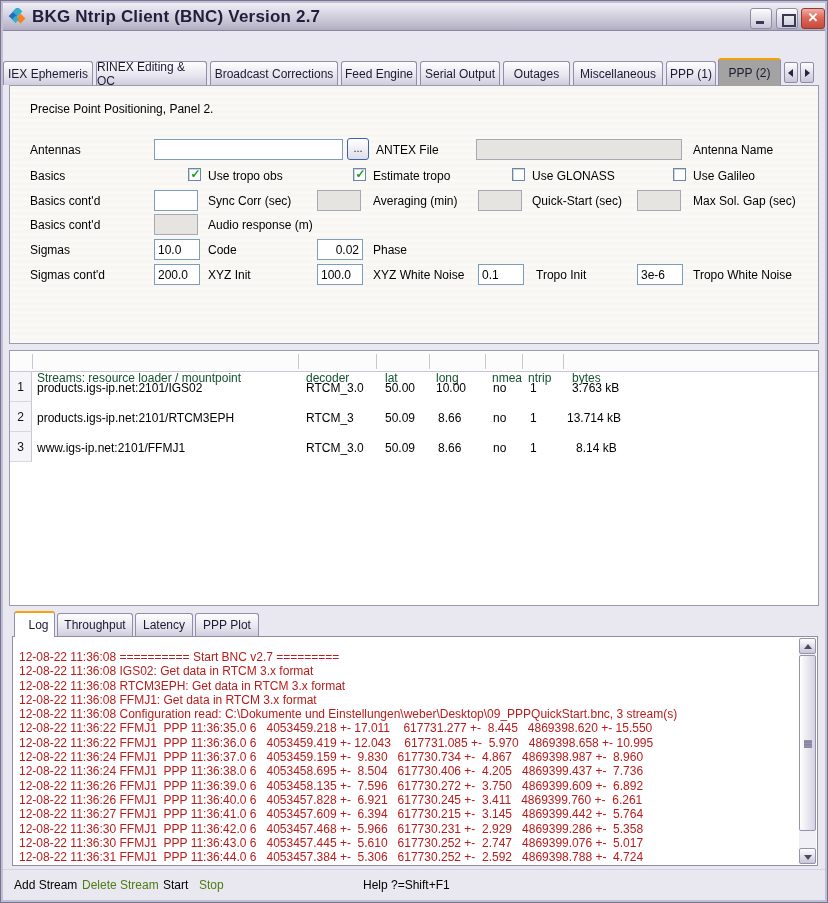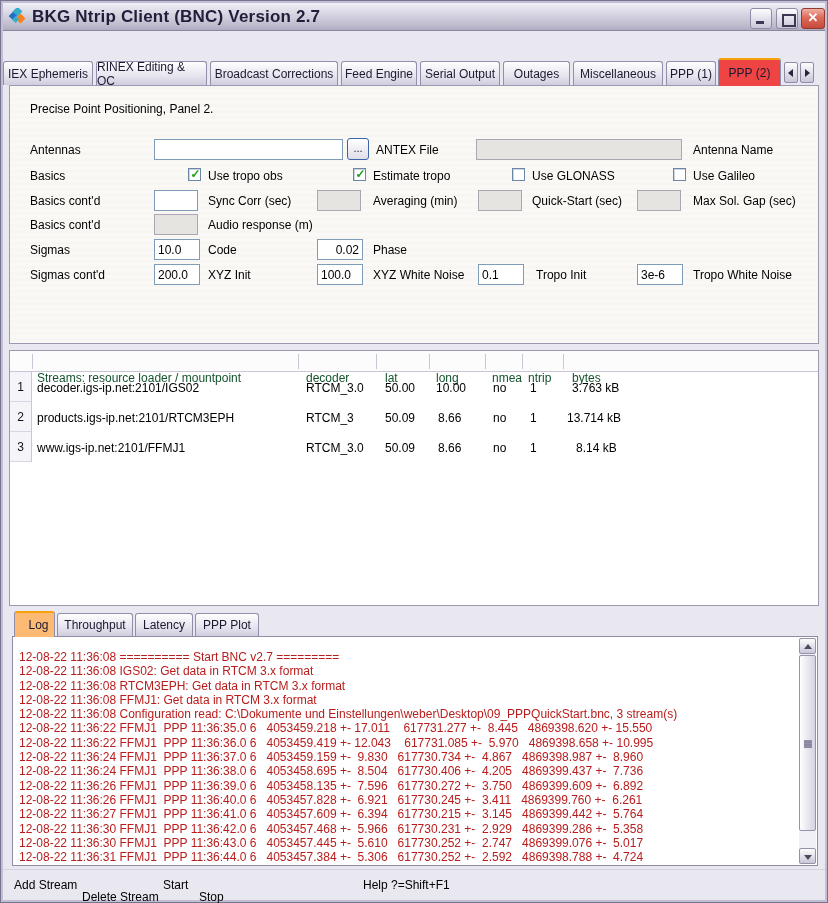--- a/index.html
+++ b/index.html
@@ -25,21 +25,21 @@
 
   
   .menubar { position:absolute; left:3px; top:31px; right:3px; height:24px; background:#F2F1F7;
     border-bottom:1px solid #DBD9E5; display:flex; align-items:center; }
   .menu-item { font-size:12px; color:#A3A1AE; padding:0 10px; }
 
   
   .tab { position:absolute; top:61px; height:24px; border:1px solid #908EA8; border-bottom:none;
     border-radius:3px 3px 0 0; background:linear-gradient(#FEFEFE,#E6E4EE 60%,#CFCDDD);
     font-size:12px; color:#1C1A30; display:flex; align-items:center; justify-content:center; overflow:hidden; }
-  .tab.selected { top:58px; height:28px; background:#ef4444; border-top:2px solid #F7A10A; z-index:5; }
+  .tab.selected { top:58px; height:28px; background:#a3a3a3; border-top:2px solid #F7A10A; z-index:5; }
   .tabscroll { position:absolute; top:62px; width:14px; height:21px; border:1px solid #8E8CA5; border-radius:2px;
     background:linear-gradient(#FDFDFE,#C9C7D8); }
   .arr { position:absolute; top:6px; width:0; height:0; border-top:4px solid transparent; border-bottom:4px solid transparent; }
   .arr-left  { left:3px; border-right:5px solid #26243F; }
   .arr-right { left:4px; border-left:5px solid #26243F; }
 
   
   .panel { position:absolute; left:9px; top:85px; width:810px; height:259px;
     border:1px solid #9C9AB0; background:repeating-linear-gradient(180deg,#F7F6F2 0 3px,#FAF9F6 3px 6px); z-index:1; }
   .lbl { position:absolute; font-size:12px; color:#000; white-space:nowrap; }
@@ -60,21 +60,21 @@
   .vsep { position:absolute; top:3px; width:1px; height:15px; background:#C9C7D3; }
   .numcell { position:absolute; left:0; width:22px; height:30px; background:#F5F4F8; border-right:1px solid #C9C7D3;
     border-bottom:1px solid #D8D6E2; font-size:12px; color:#111; text-align:center; line-height:30px; }
   .srow { position:absolute; left:0; width:100%; height:30px; }
   .cell { position:absolute; top:9px; font-size:12px; color:#000; white-space:nowrap; }
 
   
   .logtab { position:absolute; top:613px; height:23px; border:1px solid #908EA8; border-bottom:none;
     border-radius:3px 3px 0 0; background:linear-gradient(#FEFEFE,#E6E4EE 60%,#CFCDDD);
     font-size:12px; color:#1C1A30; display:flex; align-items:center; justify-content:center; }
-  .logtab.selected { top:611px; height:26px; background:#fdba74; border-top:2px solid #F7A10A; z-index:5;padding-left:8px; }
+  .logtab.selected { top:611px; height:26px; background:#ffffff; border-top:2px solid #F7A10A; z-index:5;padding-left:8px; }
 
   
   .logarea { position:absolute; left:12px; top:636px; width:806px; height:230px; background:#FFF;
     border:1px solid #8F8DA5; z-index:1; overflow:hidden; }
   .logtext { position:absolute; left:6px; top:13px; font-family:"Liberation Sans",sans-serif; font-size:12px;
     line-height:14.3px; color:#b91c1c; white-space:pre; }
   .vscroll { position:absolute; right:1px; top:1px; width:17px; height:226px; background:#F1F0F6; }
   .sbtn { position:absolute; left:0; width:17px; height:16px; border:1px solid #9593A9; border-radius:2px;
     background:linear-gradient(#FDFDFE,#C9C7D8); }
   .sbtn.up { top:0; } .sbtn.down { bottom:0; }
@@ -82,21 +82,21 @@
   .tri-down { position:absolute; left:4px; top:6px; width:0; height:0; border-left:4px solid transparent; border-right:4px solid transparent; border-top:5px solid #4D4B60; }
   .sthumb { position:absolute; left:0; top:17px; width:17px; height:176px; border:1px solid #9593A9; border-radius:2px;
     background:linear-gradient(90deg,#FEFEFE,#D5D3E2); }
   .grip { position:absolute; left:4px; top:84px; width:8px; height:8px;
     background:repeating-linear-gradient(180deg,#8A889E 0 0); }
   .grip::before { content:""; position:absolute; left:0; top:0; width:8px; height:1px; background:#9593A9; box-shadow:0 3px 0 #9593A9, 0 6px 0 #9593A9; }
 
   
   .bottombar { position:absolute; left:3px; right:3px; bottom:3px; height:31px; background:#E9E8F0; border-top:1px solid #D5D3E0; }
   .baction { position:absolute; top:8px; font-size:12px; color:#000; white-space:nowrap; }
-  .baction.disabled { color:#000000;margin-top:12px; }
+  .baction.disabled { color:#4d7c0f; }
 </style>
 </head>
 <body>
 
 <div class="window">
 
   <div class="titlebar">
     <svg class="app-icon" viewBox="0 0 17 17">
       <rect x="5" y="0" width="7" height="7" transform="rotate(45 8.5 3.5)" fill="#35AEC9"></rect>
       <rect x="1" y="5" width="6" height="6" transform="rotate(45 4 8)" fill="#1F6FC4"></rect>
@@ -199,21 +199,21 @@
       <span class="vsep" style="left:475px;"></span>
       <span class="vsep" style="left:512px;"></span>
       <span class="vsep" style="left:553px;"></span>
     </div>
 
     <div class="numcell" style="top:21px;">1</div>
     <div class="numcell" style="top:51px;">2</div>
     <div class="numcell" style="top:81px;">3</div>
 
     <div class="srow" style="top:21px;">
-      <span class="cell" style="left:27px;">decoder.igs-ip.net:2101/IGS02</span>
+      <span class="cell" style="left:27px;">products.igs-ip.net:2101/IGS02</span>
       <span class="cell" style="left:296px;">RTCM_3.0</span>
       <span class="cell" style="left:375px;">50.00</span>
       <span class="cell" style="left:426px;">10.00</span>
       <span class="cell" style="left:483px;">no</span>
       <span class="cell" style="left:520px;">1</span>
       <span class="cell" style="left:562px;">3.763 kB</span>
     </div>
     <div class="srow" style="top:51px;">
       <span class="cell" style="left:27px;">products.igs-ip.net:2101/RTCM3EPH</span>
       <span class="cell" style="left:296px;">RTCM_3</span>

